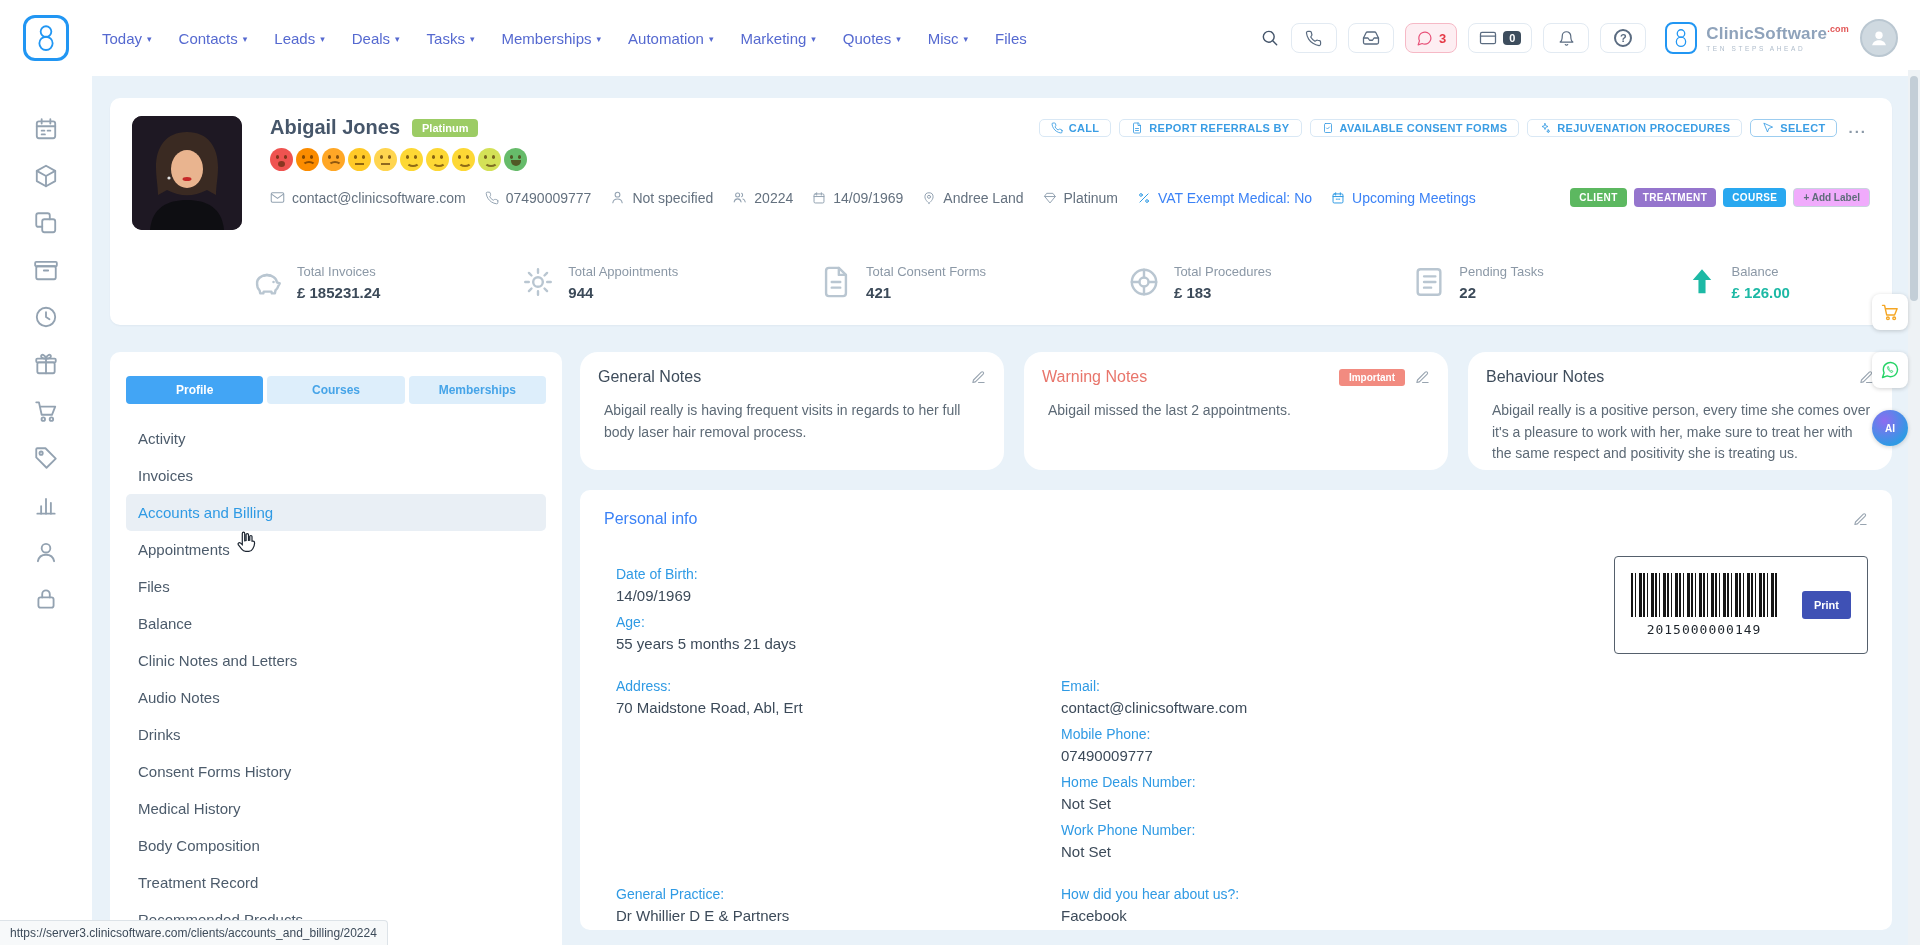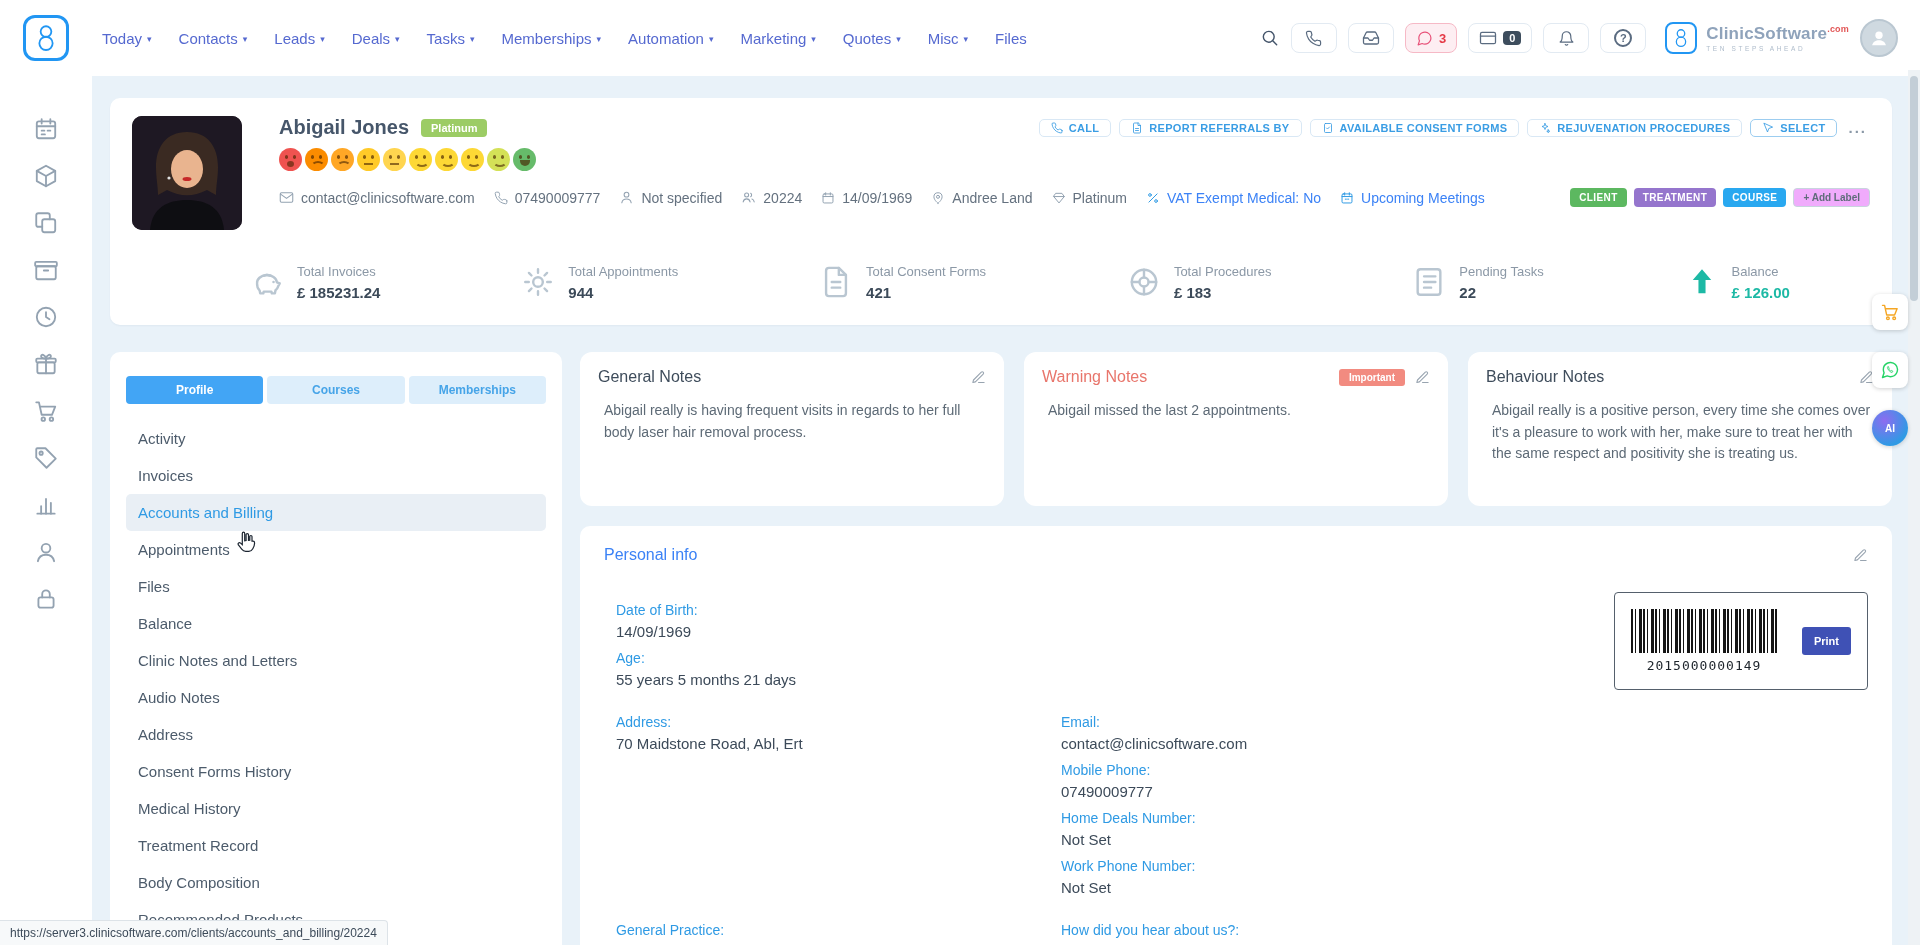--- a/index.html
+++ b/index.html
@@ -31,21 +31,21 @@
   .avatar { width:38px; height:38px; border-radius:50%; background:#cfd9e0; border:2px solid #bac7d1; display:flex; align-items:center; justify-content:center; cursor:pointer; }
 
   
   .workspace { display:flex; height:875px; overflow:hidden; }
   .rail { width:92px; background:#fff; display:flex; flex-direction:column; align-items:center; padding-top:40px; gap:21px; flex:none; color:#93a2b1; }
   .rail-icon { width:26px; height:26px; cursor:pointer; display:flex; }
   .content { flex:1; background:#e9f2f9; padding:22px 28px 0 18px; overflow:hidden; display:flex; flex-direction:column; min-width:0; }
 
   
   .header-card { background:#fff; border-radius:10px; padding:18px 22px 24px; box-shadow:0 1px 2px rgba(30,60,90,.05); }
-  .header-top { display:flex; gap:37px; }
+  .header-top { display:flex; gap:28px; }
   .photo { width:110px; height:114px; border-radius:10px; overflow:hidden; flex:none; background:#221c26; }
   .header-main { flex:1; min-width:0; }
   .name-row { display:flex; align-items:center; gap:12px; }
   .client-name { font-size:20px; color:#46566a; font-weight:bold; }
   .tier-badge { background:#9ccc65; color:#fff; font-size:11px; font-weight:bold; padding:3px 10px; border-radius:4px; cursor:pointer; }
   .actions { margin-left:auto; display:flex; align-items:center; gap:8px; }
   .act-btn { height:18px; display:flex; align-items:center; gap:6px; padding:0 11px; border:1px solid #d9e8f5; border-radius:5px; background:#fff; color:#3a9de4; font-size:11px; font-weight:bold; letter-spacing:.3px; cursor:pointer; white-space:nowrap; }
   .act-btn.select { border-color:#9ccdf0; }
   .more-dots { color:#8a98a6; font-weight:bold; letter-spacing:2px; cursor:pointer; font-size:15px; padding:0 3px; }
   .emoji-row { display:flex; gap:3px; margin-top:9px; }
@@ -79,21 +79,21 @@
   .side-panel { width:452px; flex:none; background:#fff; border-radius:10px; padding:24px 16px; height:640px; }
   .tabs { display:flex; gap:4px; }
   .tab { flex:1; height:28px; display:flex; align-items:center; justify-content:center; font-size:12px; font-weight:bold; color:#46a4e8; background:#ddeefb; border-radius:4px; cursor:pointer; }
   .tab.active { background:#42a5f5; color:#fff; }
   .plist { list-style:none; margin-top:16px; }
   .plist li { height:37px; display:flex; align-items:center; padding:0 12px; font-size:15px; color:#4c5b6b; border-radius:5px; cursor:pointer; }
   .plist li.active { background:#e9eff5; color:#2f9ae4; }
 
   .right-col { flex:1; min-width:0; display:flex; flex-direction:column; }
   .notes-row { display:flex; gap:20px; }
-  .note-card { flex:1; background:#fff; border-radius:12px; padding:16px 18px; height:154px; min-width:0; }
+  .note-card { flex:1; background:#fff; border-radius:18px; padding:16px 18px; height:118px; min-width:0; }
   .note-head { display:flex; align-items:center; }
   .note-title { font-size:16px; color:#3e4c5b; }
   .note-card.warning .note-title { color:#e8756b; }
   .important-badge { margin-left:auto; background:#f28b80; color:#fff; font-size:10px; font-weight:bold; padding:3px 10px; border-radius:3px; cursor:pointer; }
   .pencil { margin-left:auto; color:#98a4b0; cursor:pointer; display:flex; }
   .note-card.warning .pencil { margin-left:10px; }
   .note-body { margin-top:14px; font-size:14px; color:#5d6a76; line-height:1.55; padding-left:6px; }
 
   .pi-card { background:#fff; border-radius:10px; margin-top:20px; padding:20px 24px; position:relative; height:440px; }
   .pi-head { display:flex; align-items:center; }
@@ -590,37 +590,37 @@
 
             <li>
               <span>Clinic Notes and Letters</span>
             </li>
 
             <li>
               <span>Audio Notes</span>
             </li>
 
             <li>
-              <span>Address</span>
+              <span>Drinks</span>
             </li>
 
             <li>
               <span>Consent Forms History</span>
             </li>
 
             <li>
               <span>Medical History</span>
             </li>
 
             <li>
+              <span>Body Composition</span>
+            </li>
+
+            <li>
               <span>Treatment Record</span>
-            </li>
-
-            <li>
-              <span>Body Composition</span>
             </li>
 
             <li>
               <span>Recommended Products</span>
             </li>
 
         </ul>
       </section>
 
       <div class="right-col">

